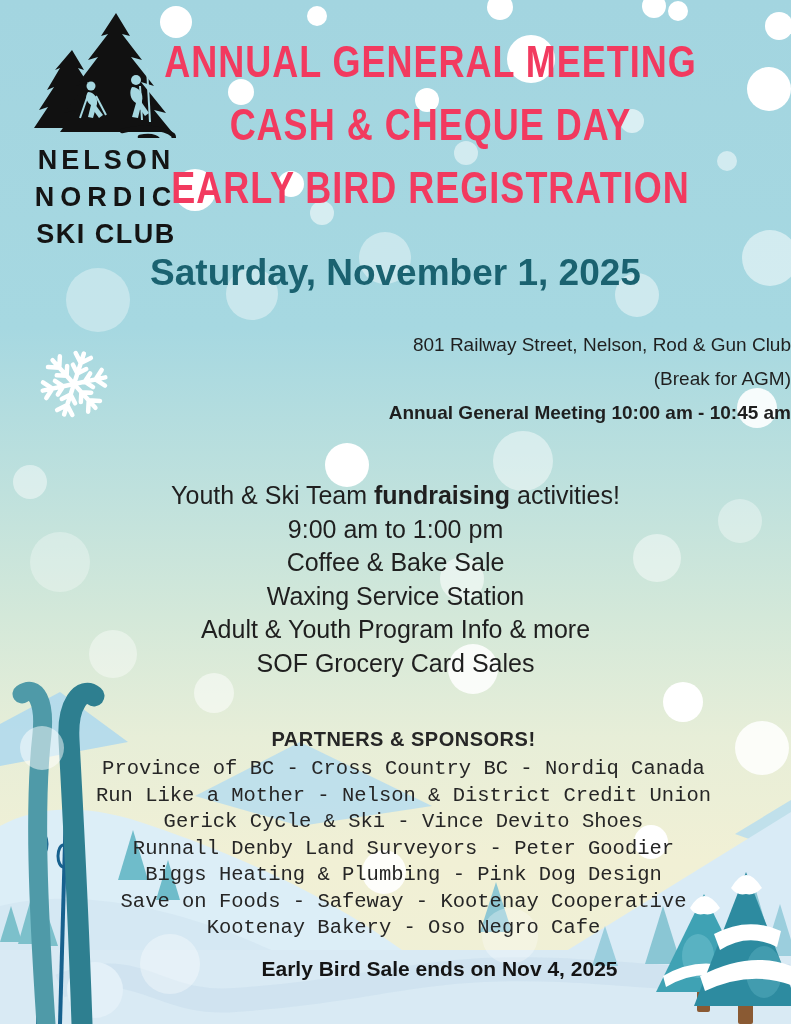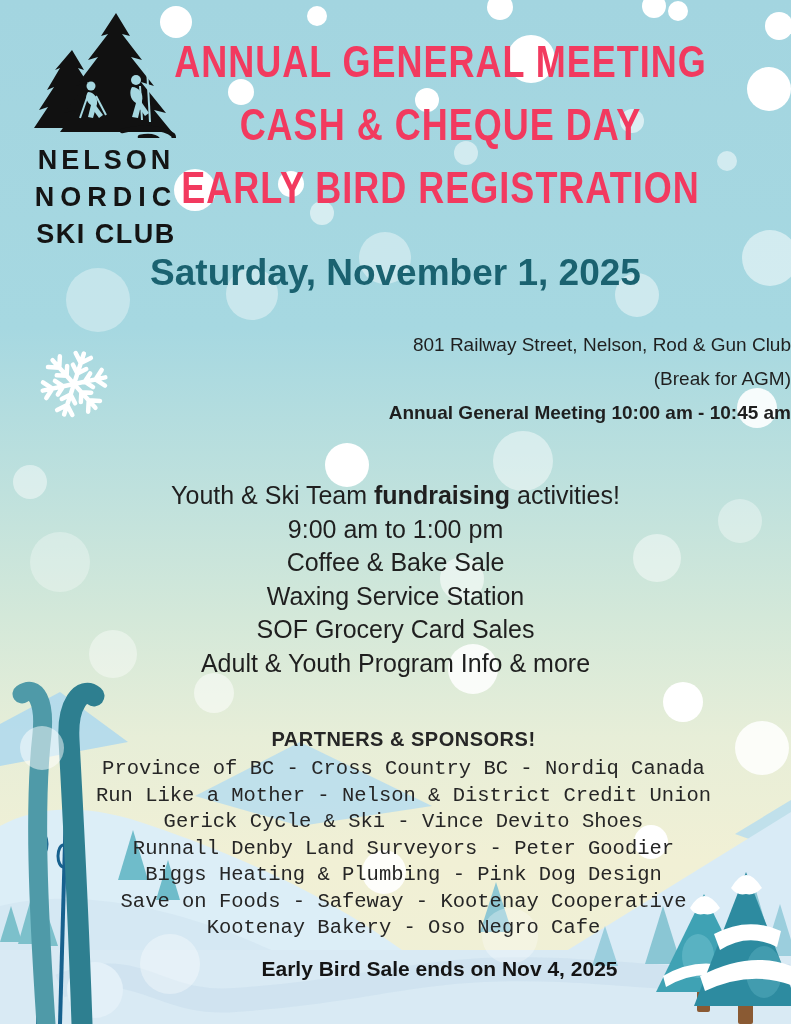--- a/index.html
+++ b/index.html
@@ -9,21 +9,21 @@
   .layer{position:absolute;left:0;top:0;pointer-events:none;}
   .dots{z-index:2;}
   .landscape{z-index:1;bottom:0;top:auto;}
   .snowflake{z-index:2;left:36px;top:346px;}
   .logo-block{position:absolute;left:20px;top:10px;width:172px;z-index:4;text-align:center;}
   .logo-art{display:block;margin:0 auto;}
   .logo-text{margin-top:4px;color:#141414;font-weight:bold;font-size:27px;line-height:37px;}
   .logo-line1{letter-spacing:4px;}
   .logo-line2{letter-spacing:6px;}
   .logo-line3{letter-spacing:1.5px;}
-  .title-block{position:absolute;left:158px;top:30px;width:565px;z-index:4;text-align:center;color:#f23a5f;}
+  .title-block{position:absolute;left:148px;top:30px;width:565px;z-index:4;text-align:center;color:#f23a5f;}
   .title-line{display:block;font-weight:bold;font-size:36px;line-height:63px;letter-spacing:1px;
     transform:scaleY(1.25);transform-origin:center;}
   .date-heading{position:absolute;left:0;top:252px;width:100%;z-index:4;text-align:center;
     color:#1a6270;font-weight:bold;font-size:37px;}
   .info-block{position:absolute;left:0;top:328px;width:100%;z-index:4;text-align:right;
     color:#1f1f1f;font-size:19px;line-height:34px;}
   .activities-block{position:absolute;left:0;top:479px;width:100%;z-index:4;text-align:center;
     color:#1f1f1f;font-size:25px;line-height:33.5px;}
   .partners-block{position:absolute;left:8px;top:728px;width:100%;z-index:4;text-align:center;color:#262626;}
   .partners-heading{font-weight:bold;font-size:20px;letter-spacing:.5px;margin-bottom:5px;}
@@ -195,22 +195,22 @@
     <div>801 Railway Street, Nelson, Rod &amp; Gun Club</div>
     <div>(Break for AGM)</div>
     <div class="b">Annual General Meeting 10:00 am - 10:45 am</div>
   </div>
 
   <div class="activities-block">
     <div><span>Youth &amp; Ski Team </span><span class="b">fundraising</span><span> activities!</span></div>
     <div>9:00 am to 1:00 pm</div>
     <div>Coffee &amp; Bake Sale</div>
     <div>Waxing Service Station</div>
+    <div>Adult &amp; Youth Program Info &amp; more</div>
     <div>SOF Grocery Card Sales</div>
-    <div>Adult &amp; Youth Program Info &amp; more</div>
   </div>
 
   <div class="partners-block">
     <div class="partners-heading">PARTNERS &amp; SPONSORS!</div>
     <div class="partners-line">Province of BC - Cross Country BC - Nordiq Canada</div>
     <div class="partners-line">Run Like a Mother - Nelson &amp; District Credit Union</div>
     <div class="partners-line">Gerick Cycle &amp; Ski - Vince Devito Shoes</div>
     <div class="partners-line">Runnall Denby Land Surveyors - Peter Goodier</div>
     <div class="partners-line">Biggs Heating &amp; Plumbing - Pink Dog Design</div>
     <div class="partners-line">Save on Foods - Safeway - Kootenay Cooperative</div>

